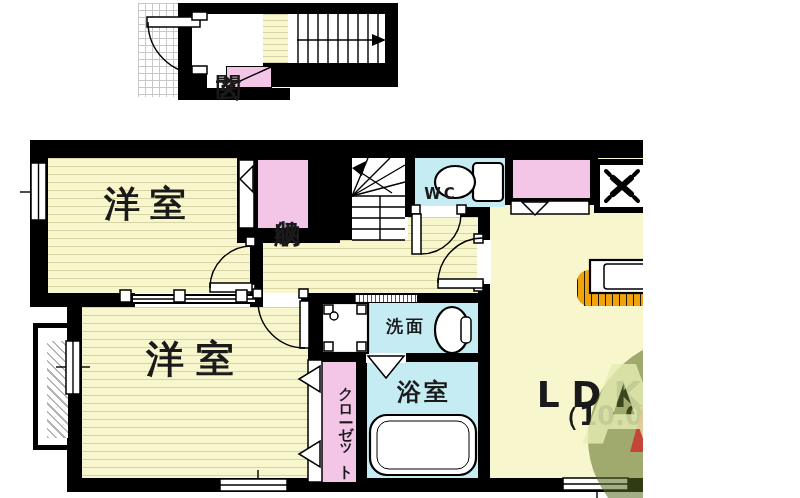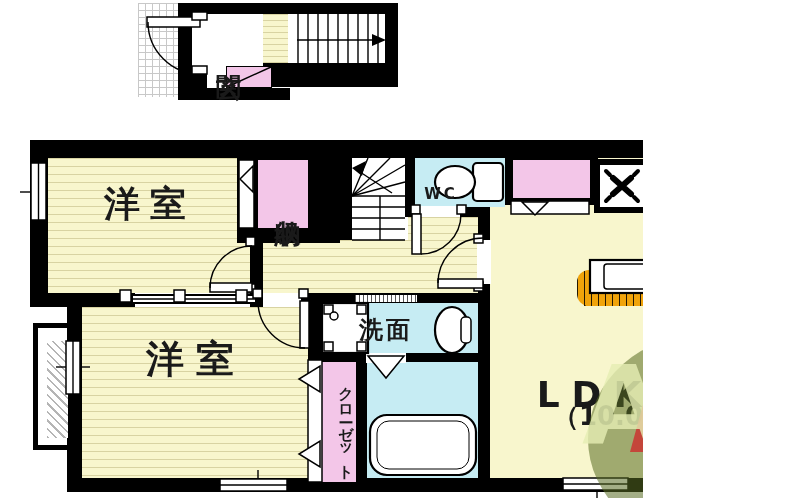--- a/index.html
+++ b/index.html
@@ -265,22 +265,23 @@
 
   <div class="abs label" style="left:60px;top:183px;width:180px;font-size:36px;letter-spacing:10px;">洋室</div>
 
   <div class="abs label vtext" style="left:266px;top:164px;width:36px;height:72px;font-size:26px;">収納</div>
 
   <div class="abs label" style="left:413px;top:186px;width:56px;font-size:15px;letter-spacing:3px;">WC</div>
 
 
   <div class="abs label" style="left:106px;top:338px;width:180px;font-size:38px;letter-spacing:12px;">洋室</div>
 
-  <div class="abs label" style="left:348px;top:317px;width:76px;font-size:24px;letter-spacing:3px;">洗面</div>
-
+  <div class="abs label" style="left:368px;top:317px;width:76px;font-size:17px;letter-spacing:3px;">洗面</div>
+
+  <div class="abs label" style="left:384px;top:379px;width:80px;font-size:24px;letter-spacing:3px;">浴室</div>
 
   <div class="abs label vtext" style="left:324px;top:366px;width:30px;height:118px;font-size:15px;letter-spacing:2px;">クローゼット</div>
 
   <div class="abs label" style="left:500px;top:346px;width:190px;font-size:36px;letter-spacing:12px;margin-top:28px;">LDK</div>
   <div class="abs label" style="left:516px;top:402px;width:190px;font-size:26px;">（10.0）</div>
 
   <div class="abs label vtext" style="left:738px;top:314px;width:26px;height:158px;font-size:18px;letter-spacing:6px;">バルコニー</div>
 
   <div class="abs wm-ellipse" style="left:588px;top:333px;width:240px;height:212px;"></div>
   <div class="abs wm-red" style="left:630px;top:390px;"></div>

